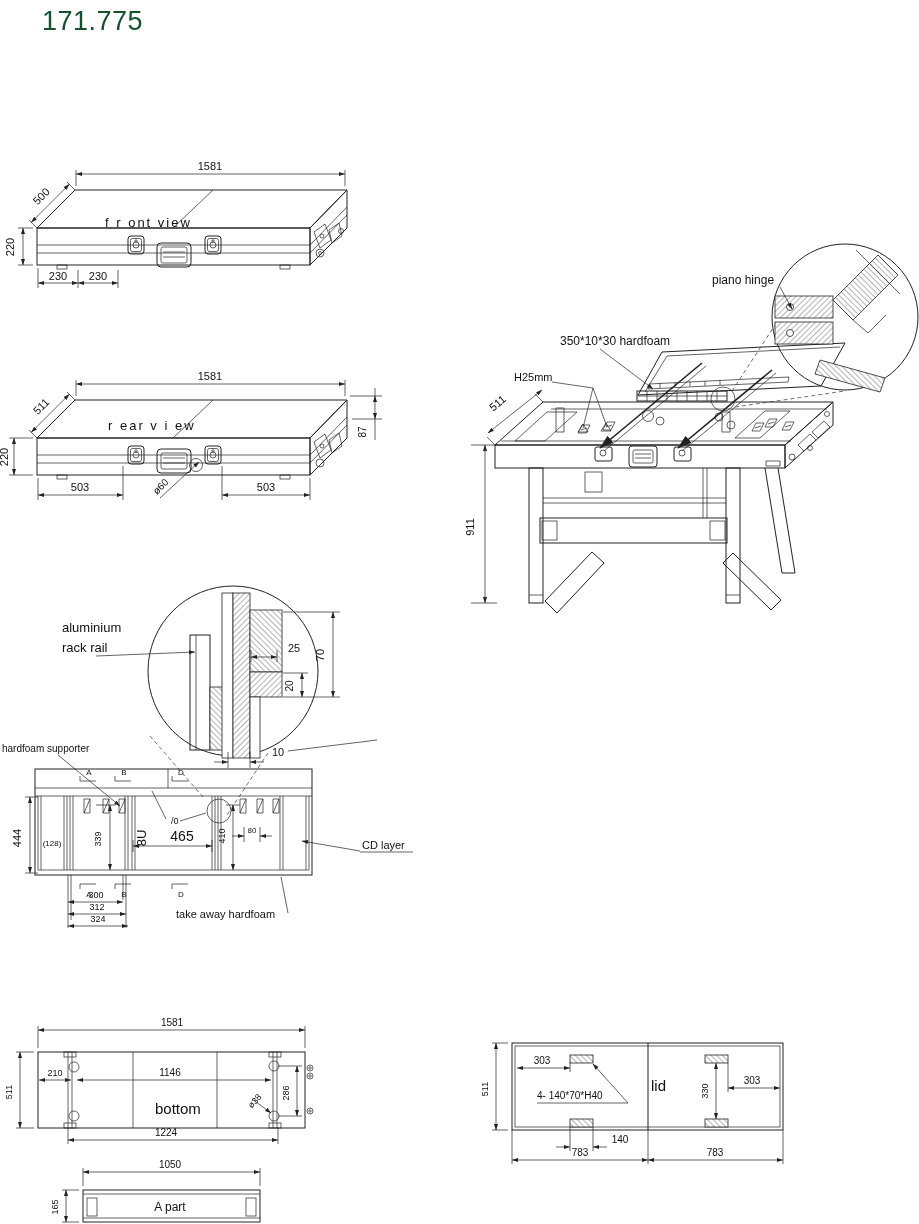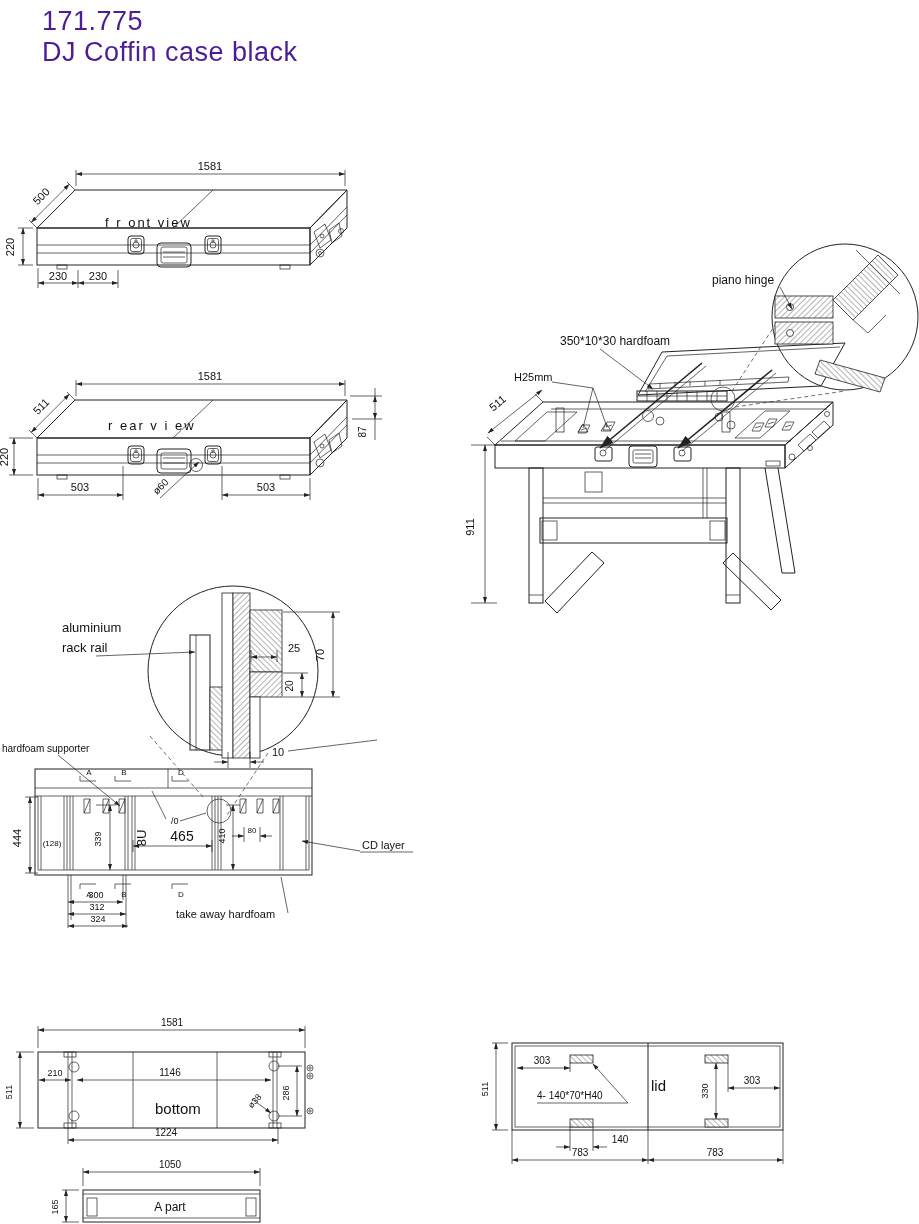--- a/index.html
+++ b/index.html
@@ -1,17 +1,17 @@
 <!DOCTYPE html>
 <html><head>
 <meta charset="utf-8">
 <style>
   html,body{margin:0;padding:0;background:#fff;}
   .page{position:relative;width:919px;height:1224px;background:#fff;overflow:hidden;
-        font-family:"Liberation Sans",sans-serif;color:#4c1d95;}
+        font-family:"Liberation Sans",sans-serif;color:#14532d;}
   .title-block{position:absolute;left:42px;top:6px;line-height:1.15;}
   .t1,.t2{font-size:27px;font-weight:400;letter-spacing:0.5px;}
   .t3{font-size:23px;margin-top:2px;}
   svg{position:absolute;left:0;top:0;}
   .ln{fill:none;stroke:#222;stroke-width:1;}
   .lt{fill:none;stroke:#222;stroke-width:0.7;}
   .bold{fill:none;stroke:#222;stroke-width:1.6;}
   .dash{fill:none;stroke:#333;stroke-width:0.7;stroke-dasharray:4 3;}
   text{fill:#111;font-family:"Liberation Sans",sans-serif;}
   .d{font-size:10px;}
@@ -22,21 +22,20 @@
   .lab13{font-size:13px;}
   .big{font-size:15px;}
 </style>
 </head>
 <body>
 
 <div class="page">
 
   <div class="title-block">
     <div class="t1">171.775</div>
-    <div class="t2">DJ Coffin case  black</div>
   </div>
 
   <svg width="919" height="1224" viewBox="0 0 919 1224">
     <defs>
       <marker id="ar" viewBox="0 0 10 10" refX="9.5" refY="5" markerWidth="9" markerHeight="9" orient="auto-start-reverse">
         <path d="M0,1.8 L10,5 L0,8.2 z" fill="#222"></path>
       </marker>
       <pattern id="h1" patternUnits="userSpaceOnUse" width="4" height="4" patternTransform="rotate(45)">
         <rect width="4" height="4" fill="#fff"></rect>
           <line x1="0" y1="0" x2="0" y2="4" stroke="#444" stroke-width="0.8"></line>

